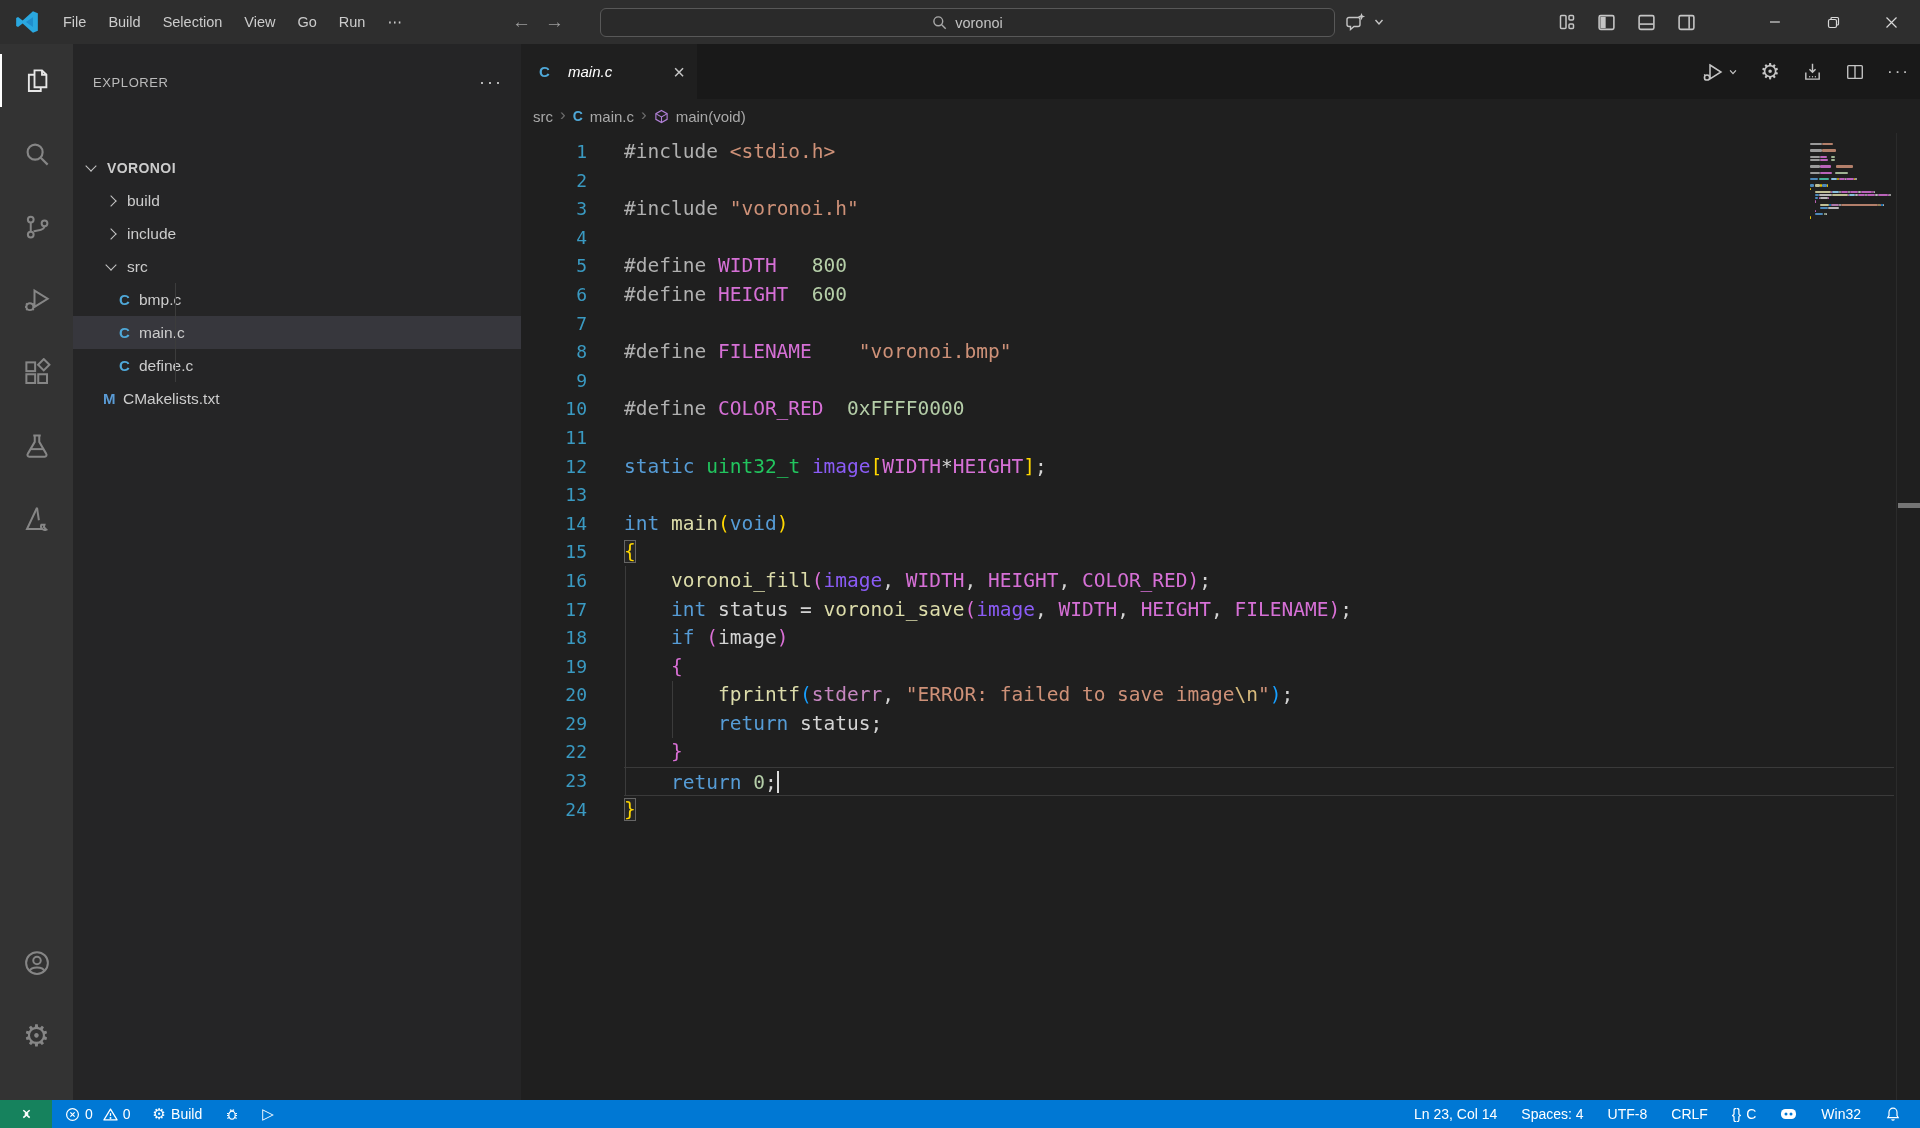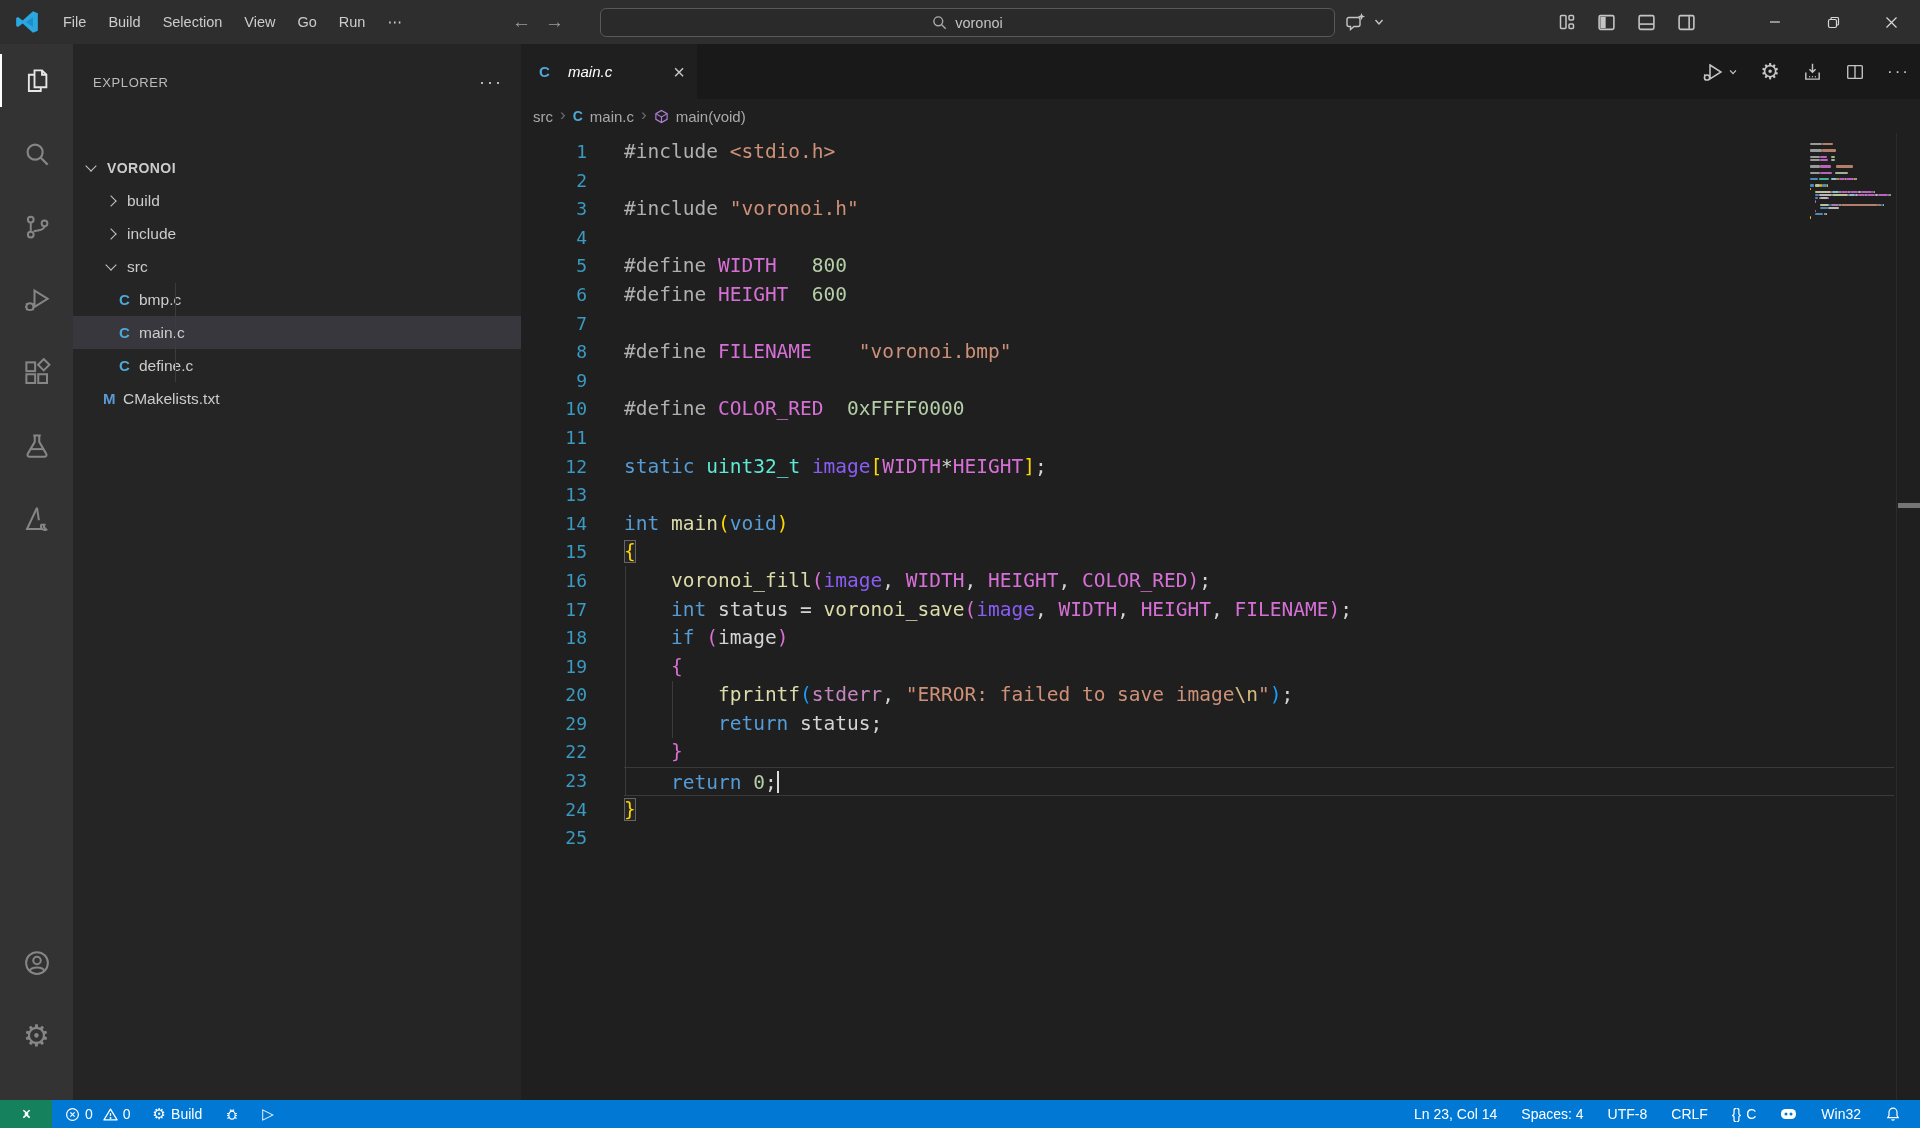--- a/index.html
+++ b/index.html
@@ -63,21 +63,21 @@
 
   
   .code { position:absolute; left:0; top:89px; right:0; bottom:0; padding-top:5px;
           font-family:"DejaVu Sans Mono", monospace; font-size:19.5px; }
   .cl { display:flex; height:28.6px; line-height:28.6px; white-space:pre; }
   .ln { width:66px; text-align:right; color:#3a9ac2; flex:none; font-size:18px; }
   .lc { margin-left:37px; flex:1; margin-right:26px; }
   .cl.current .lc { box-shadow: inset 0 1px 0 #3a3a3a, inset 0 -1px 0 #3a3a3a; }
   .tk-pp  { color:#b0b0b0; } .tk-str { color:#ce9178; } .tk-esc { color:#d7ba7d; }
   .tk-mac { color:#d670d6; } .tk-num { color:#b5cea8; } .tk-kw  { color:#569cd6; }
-  .tk-typ { color:#5eead4; } .tk-var { color:#8b5cf6; } .tk-fn  { color:#dcdcaa; }
+  .tk-typ { color:#22c55e; } .tk-var { color:#8b5cf6; } .tk-fn  { color:#dcdcaa; }
   .tk-pl  { color:#d4d4d4; } .tk-par { color:#c586c0; }
   .tk-b1  { color:#ffd700; } .tk-b2  { color:#da70d6; } .tk-b3  { color:#179fff; }
   .tk-b1m { color:#ffd700; outline:1px solid #656565; outline-offset:-1px; background:rgba(120,120,120,.08); }
   .cursor { display:inline-block; width:0; height:22px; border-left:2px solid #dcdcdc; transform:translateY(4px); }
   .iguide { position:absolute; width:1px; background:#3b3b3b; }
   .minimap { position:absolute; right:26px; top:99px; width:84px; }
   .mm-line { height:2.2px; margin-bottom:1px; display:flex; }
   .mm-tok { height:2.2px; border-radius:1px; }
   .overview-ruler { position:absolute; right:0; top:89px; bottom:0; width:24px; border-left:1px solid #2b2b2b; }
   .ov-mark { position:absolute; left:1px; right:0; top:370px; height:5px; background:#757575; }
@@ -340,21 +340,20 @@
         <div class="cl"><span class="ln">15</span><span class="lc"><span class="tk-b1m">{</span></span></div>
         <div class="cl"><span class="ln">16</span><span class="lc"><span class="tk-pl">    </span><span class="tk-fn">voronoi_fill</span><span class="tk-b2">(</span><span class="tk-var">image</span><span class="tk-pl">, </span><span class="tk-mac">WIDTH</span><span class="tk-pl">, </span><span class="tk-mac">HEIGHT</span><span class="tk-pl">, </span><span class="tk-mac">COLOR_RED</span><span class="tk-b2">)</span><span class="tk-pl">;</span></span></div>
         <div class="cl"><span class="ln">17</span><span class="lc"><span class="tk-pl">    </span><span class="tk-kw">int</span><span class="tk-pl"> status = </span><span class="tk-fn">voronoi_save</span><span class="tk-b2">(</span><span class="tk-var">image</span><span class="tk-pl">, </span><span class="tk-mac">WIDTH</span><span class="tk-pl">, </span><span class="tk-mac">HEIGHT</span><span class="tk-pl">, </span><span class="tk-mac">FILENAME</span><span class="tk-b2">)</span><span class="tk-pl">;</span></span></div>
         <div class="cl"><span class="ln">18</span><span class="lc"><span class="tk-pl">    </span><span class="tk-kw">if</span><span class="tk-pl"> </span><span class="tk-b2">(</span><span class="tk-pl">image</span><span class="tk-b2">)</span></span></div>
         <div class="cl"><span class="ln">19</span><span class="lc"><span class="tk-pl">    </span><span class="tk-b2">{</span></span></div>
         <div class="cl"><span class="ln">20</span><span class="lc"><span class="tk-pl">        </span><span class="tk-fn">fprintf</span><span class="tk-b3">(</span><span class="tk-par">stderr</span><span class="tk-pl">, </span><span class="tk-str">"ERROR: failed to save image</span><span class="tk-esc">\n</span><span class="tk-str">"</span><span class="tk-b3">)</span><span class="tk-pl">;</span></span></div>
         <div class="cl"><span class="ln">29</span><span class="lc"><span class="tk-pl">        </span><span class="tk-kw">return</span><span class="tk-pl"> status;</span></span></div>
         <div class="cl"><span class="ln">22</span><span class="lc"><span class="tk-pl">    </span><span class="tk-b2">}</span></span></div>
         <div class="cl current"><span class="ln">23</span><span class="lc"><span class="tk-pl">    </span><span class="tk-kw">return</span><span class="tk-pl"> </span><span class="tk-num">0</span><span class="tk-pl">;</span><span class="cursor"></span></span></div>
         <div class="cl"><span class="ln">24</span><span class="lc"><span class="tk-b1m">}</span></span></div>
-        <div class="cl"><span class="ln">25</span><span class="lc"></span></div>
       </div>
     <div class="iguide" style="left:104px; top:433px; height:229px;"></div>
     <div class="iguide" style="left:151px; top:548px; height:57px;"></div>
   </div>
   <div class="minimap">
       <div class="mm-line">
         <span class="mm-tok" style="width: 11.7px; background: rgb(176, 176, 176); opacity: 0.85;"></span>
         <span class="mm-tok" style="width: 11.7px; background: rgb(206, 145, 120); opacity: 0.85;"></span>
       </div>
       <div class="mm-line"></div>

